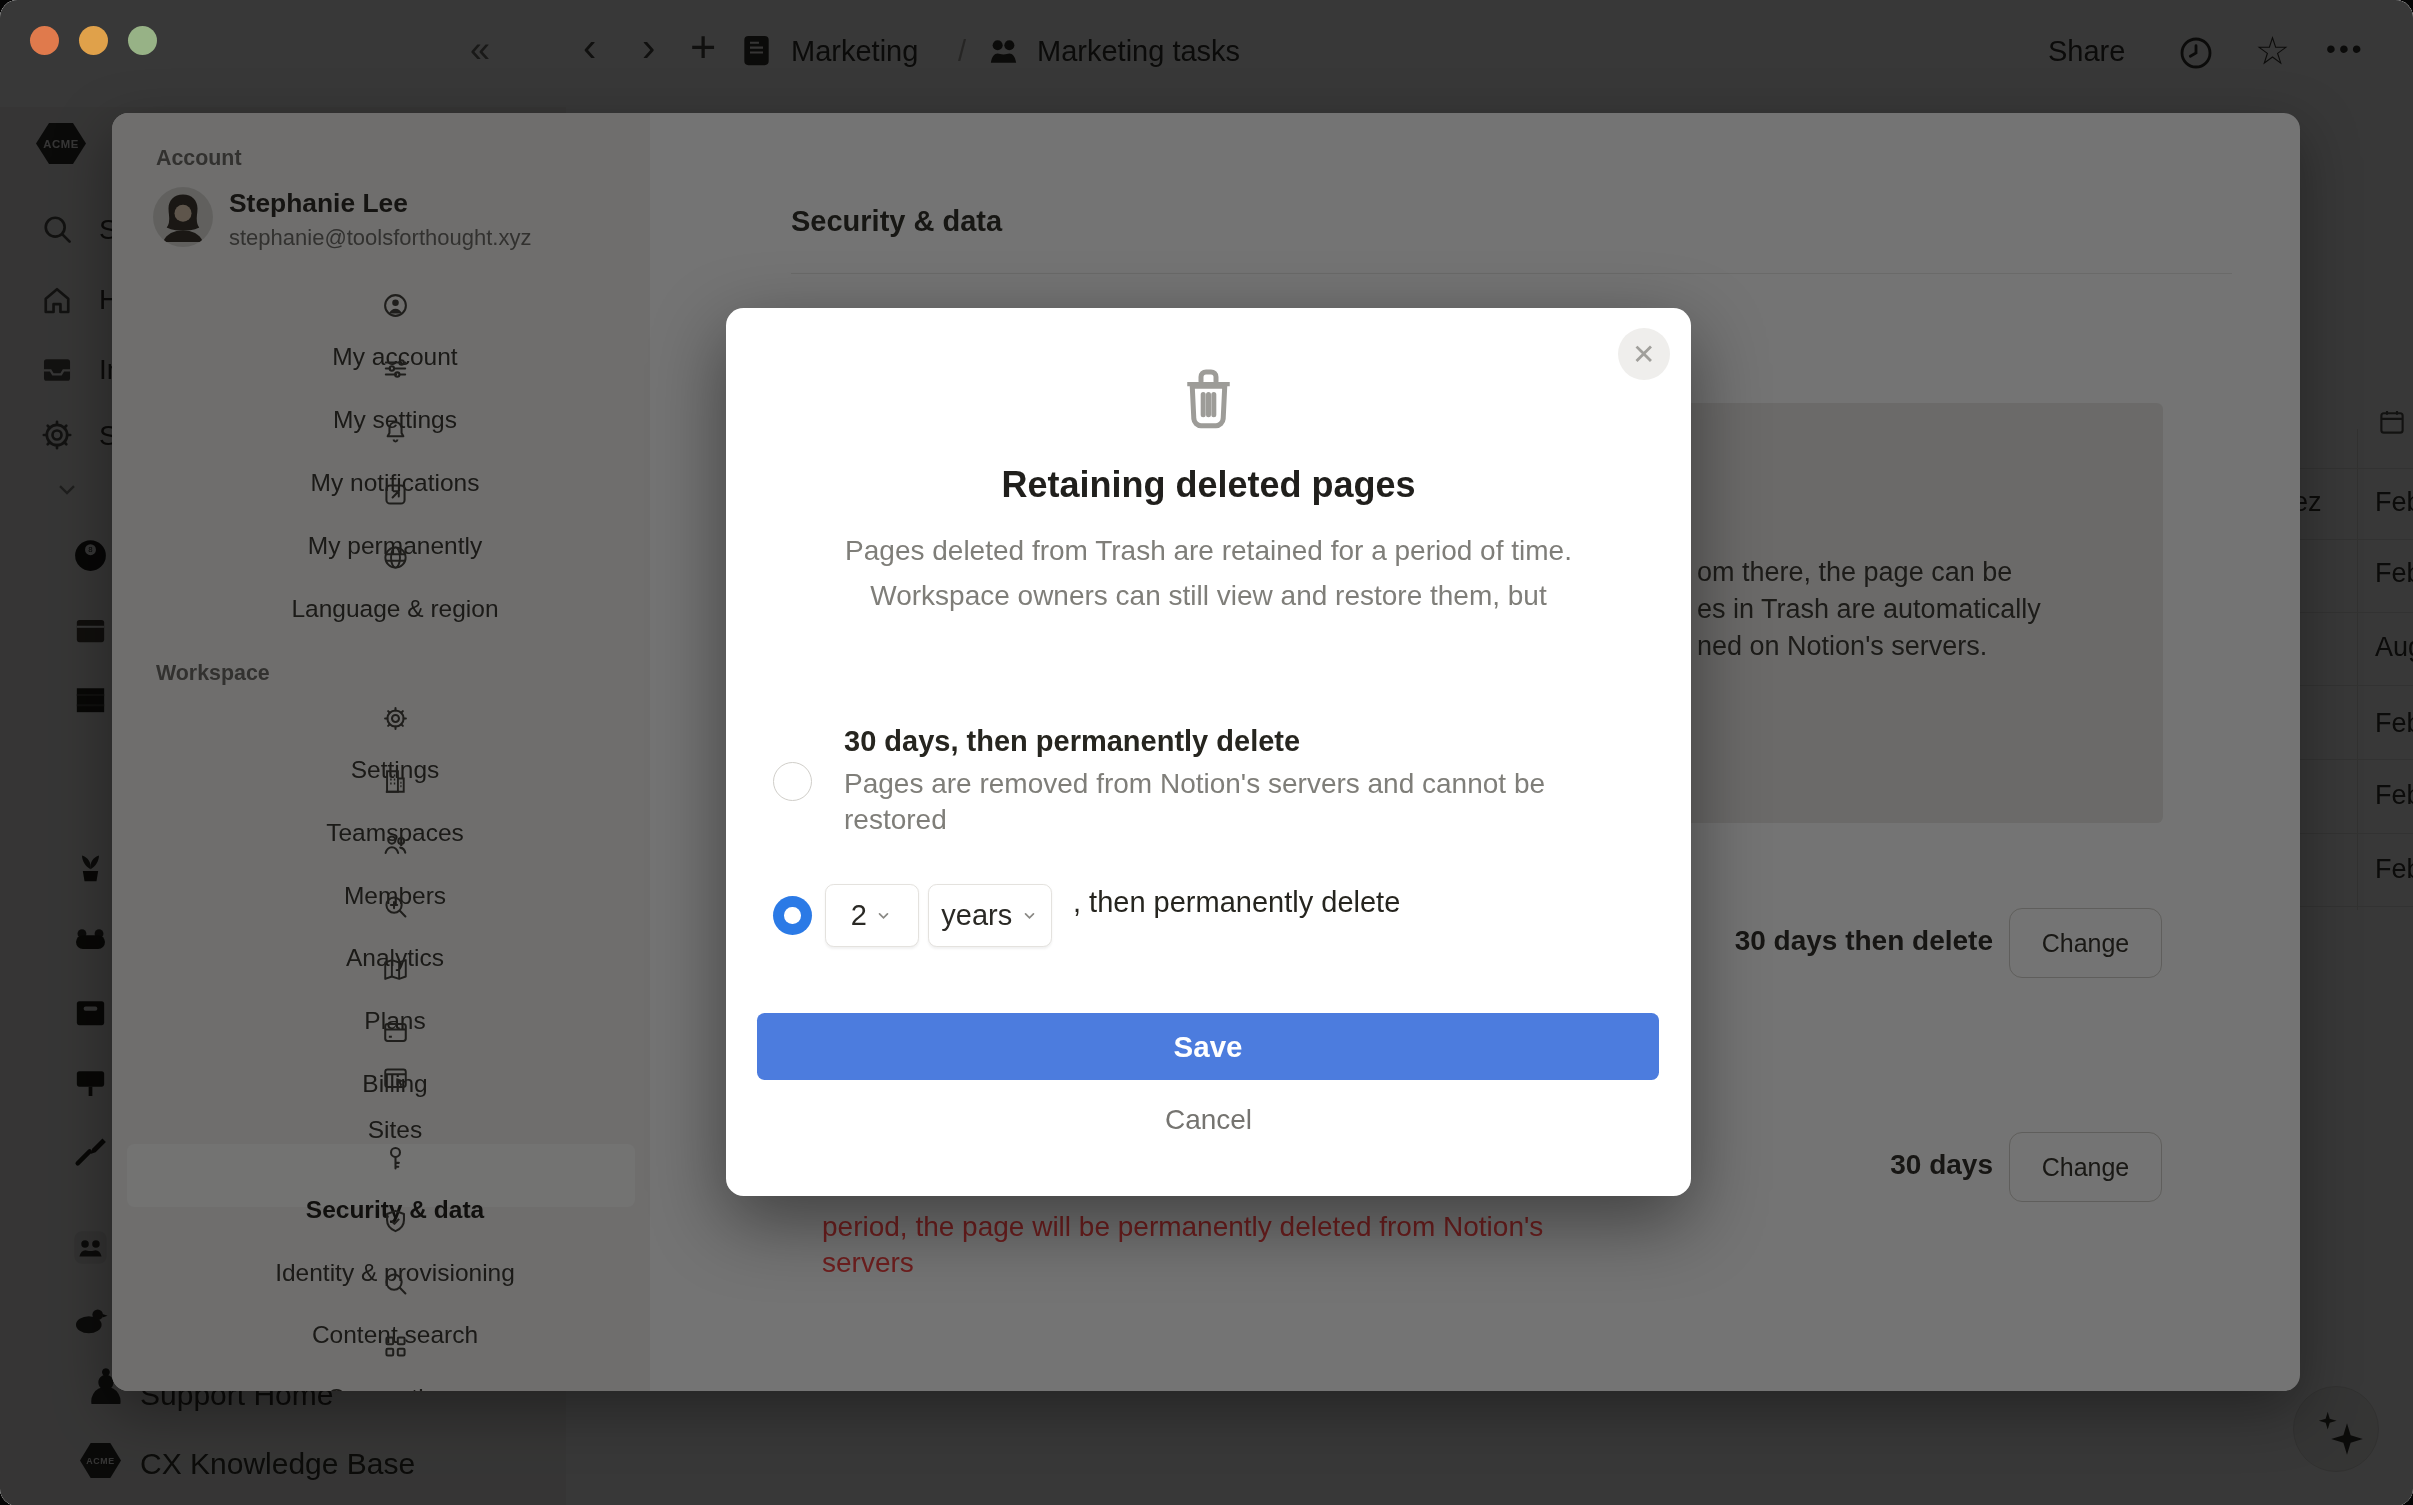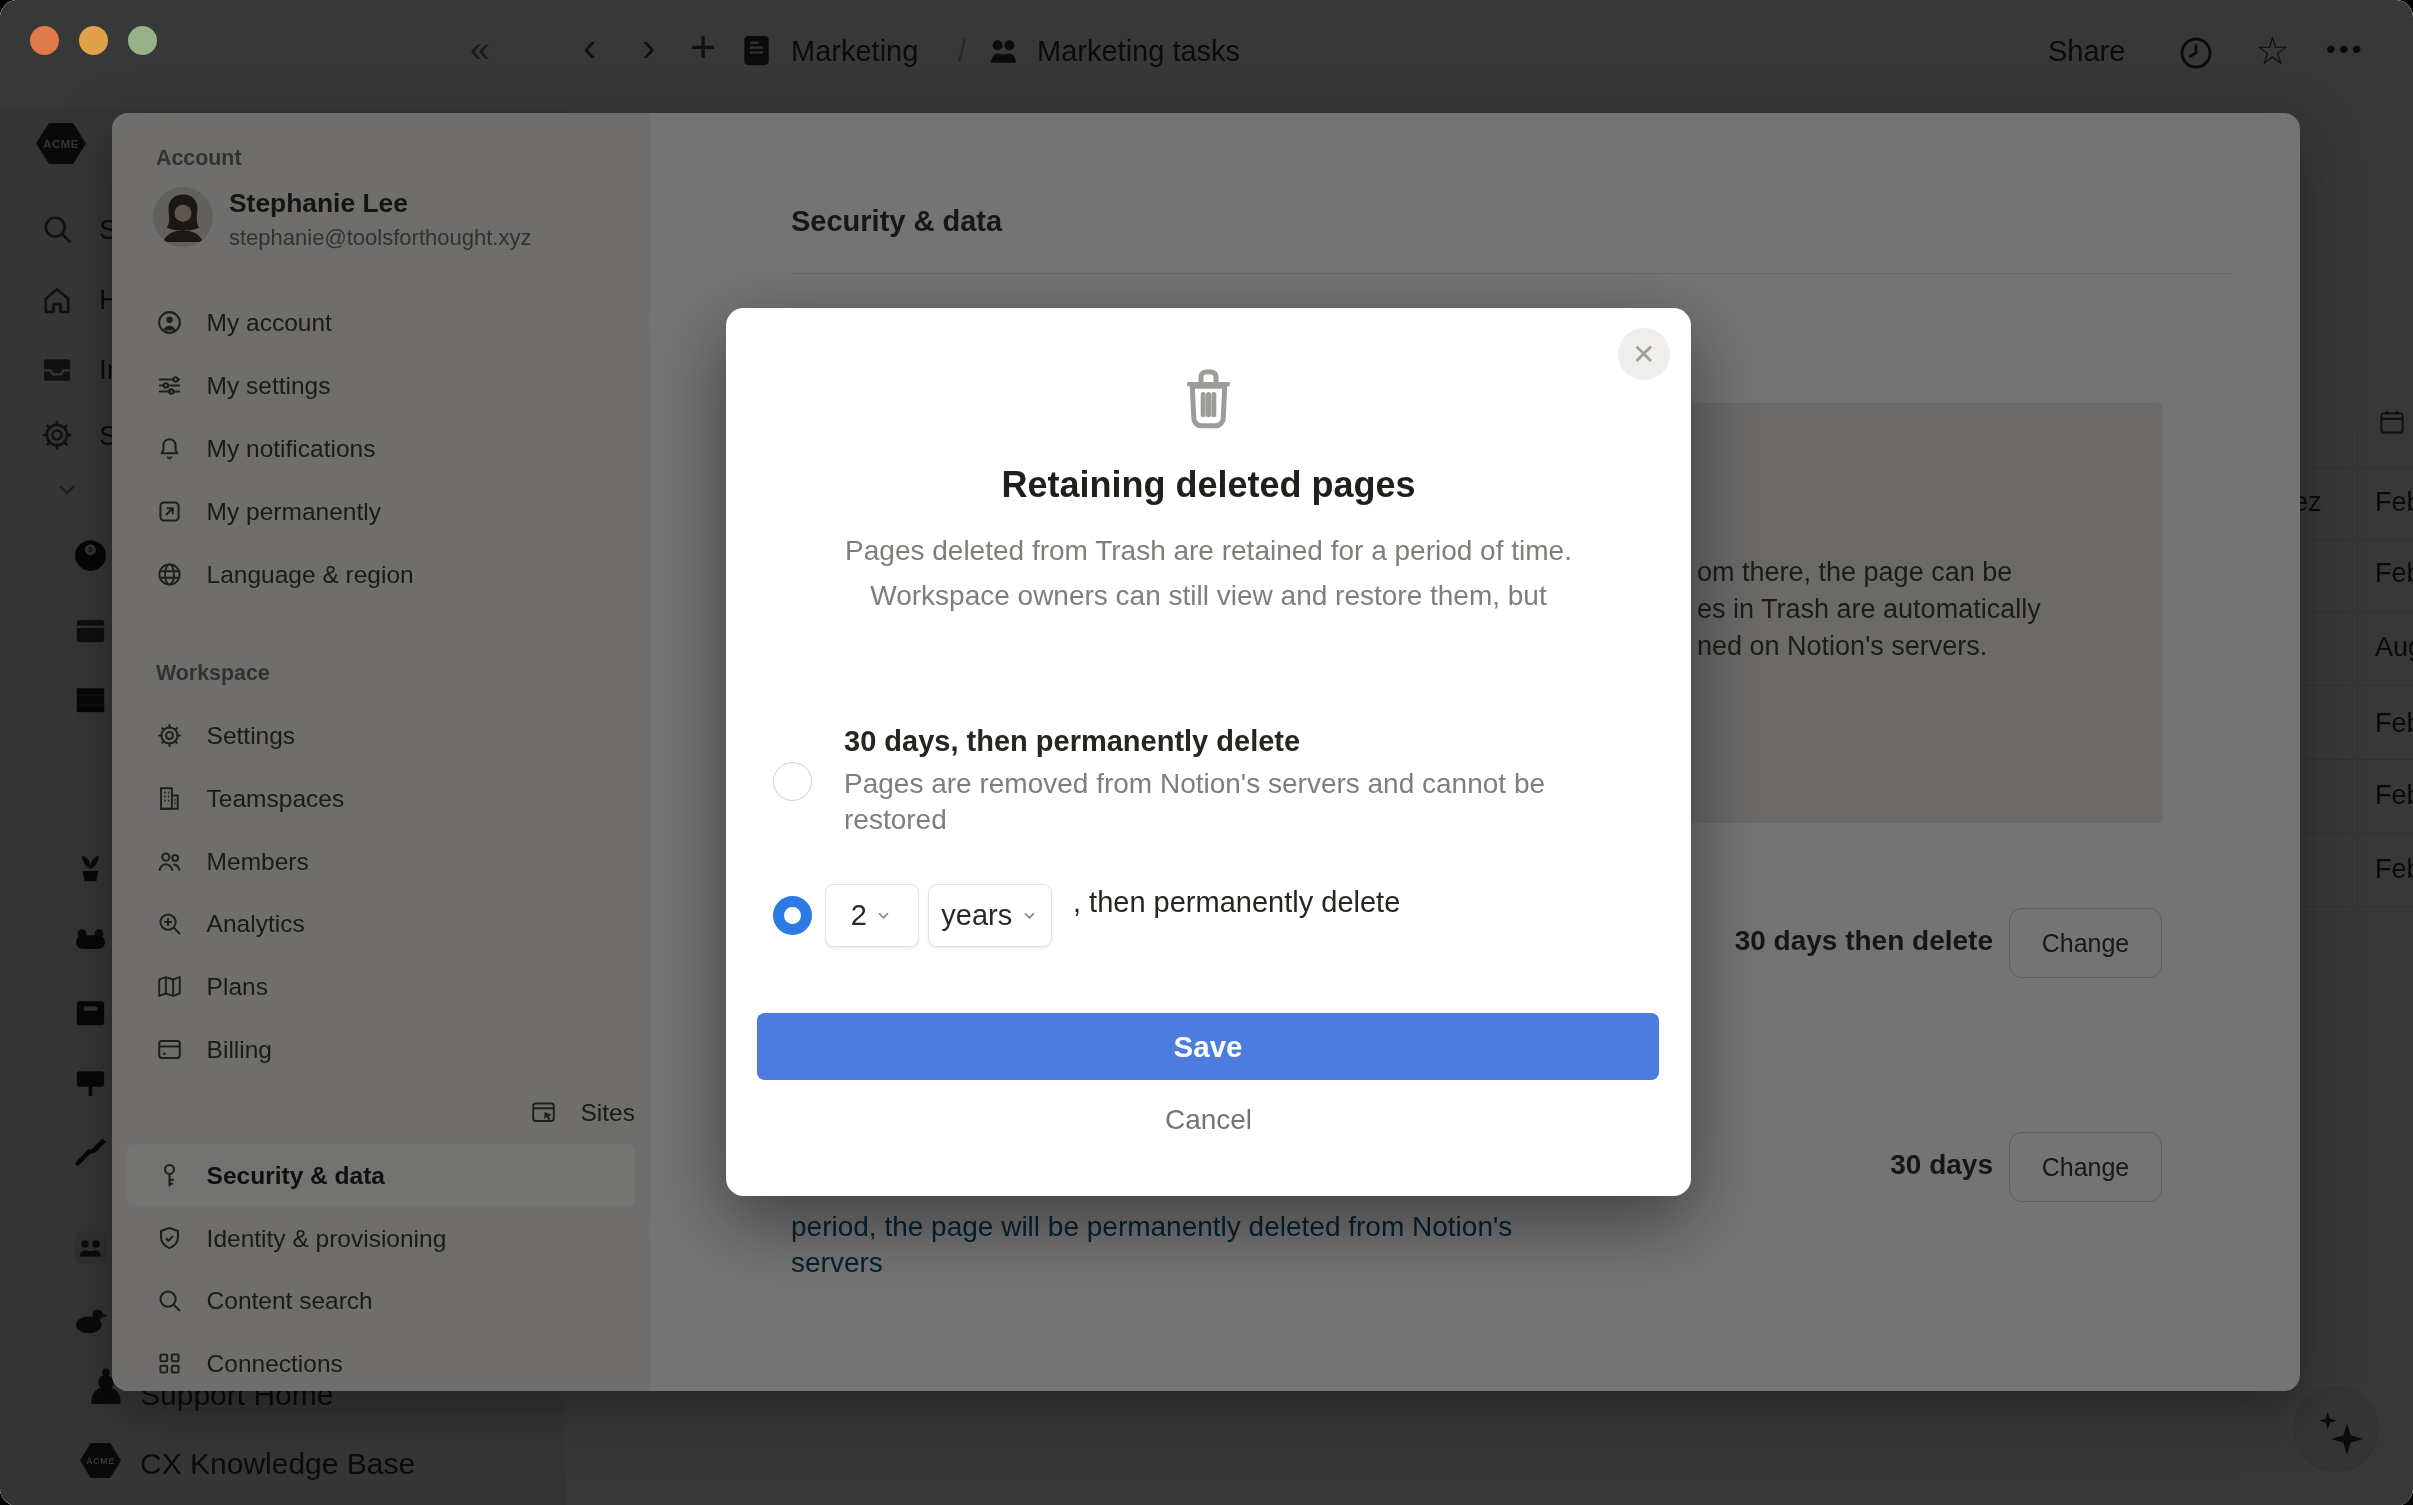--- a/index.html
+++ b/index.html
@@ -38,34 +38,34 @@
   
   .dialog{position:absolute;left:112px;top:113px;width:2188px;height:1278px;border-radius:16.3px;
     background:#fdfdfc;z-index:3;box-shadow:0 19px 57px rgba(0,0,0,0.35);overflow:hidden;}
   .dlg-side{position:absolute;left:0;top:0;width:538px;height:1278px;background:#f1f0ee;}
   .sec-label{position:absolute;left:44px;font-size:21.4px;font-weight:600;color:#6e6c68;}
   .avatar{position:absolute;left:41px;top:74px;width:60px;height:60px;border-radius:50%;background:#d4d2ce;
     display:flex;align-items:center;justify-content:center;color:#55534d;overflow:hidden;}
   .prof-name{position:absolute;left:117px;top:75px;font-size:26.4px;font-weight:600;color:#2f2d28;white-space:nowrap;}
   .prof-email{position:absolute;left:117px;top:112px;font-size:22px;color:#6e6c68;white-space:nowrap;}
   .srow{position:absolute;left:15px;width:508px;height:63px;border-radius:7.5px;display:flex;align-items:center;
-    gap:22.6px;padding-left:28px;box-sizing:border-box;color:#3b3934;}
+    gap:22.6px;padding-left:28px;box-sizing:border-box;color:#3b3934;flex-direction:column;}
   .srow .sic{width:29px;height:29px;flex:0 0 29px;color:#45433d;display:flex;}
   .srow .slab{font-size:24.5px;font-weight:500;white-space:nowrap;}
   .srow.selected{background:#fbfaf9;}
   .srow.selected .slab{font-weight:700;color:#262420;}
 
   .dlg-head{position:absolute;left:679px;top:92px;font-size:29px;font-weight:700;color:#34322d;}
   .dlg-divider{position:absolute;left:679px;top:160px;width:1441px;height:1.3px;background:#e8e7e4;}
   .callout{position:absolute;left:667px;top:290px;width:1384px;height:420px;border-radius:6.3px;background:#e9e8e5;}
   .frag{position:absolute;left:1585px;font-size:27px;color:#3f3d38;white-space:nowrap;}
   .row-label{position:absolute;right:307px;font-size:28px;font-weight:700;color:#33312c;white-space:nowrap;}
   .change-btn{position:absolute;left:1897px;width:153px;height:70px;border-radius:13px;border:1.3px solid #cfcdc8;
     box-sizing:border-box;display:flex;align-items:center;justify-content:center;font-size:25px;color:#38362f;background:transparent;}
-  .para{position:absolute;left:679px;font-size:28px;line-height:36px;color:#0c4a6e;white-space:nowrap;}
+  .para{position:absolute;left:710px;font-size:28px;line-height:36px;color:#ef4444;white-space:nowrap;}
 
   
   .modal{position:absolute;left:726px;top:308px;width:965px;height:888px;border-radius:17.6px;background:#ffffff;
     z-index:5;box-shadow:0 25px 75px rgba(0,0,0,0.45);}
   .close-btn{position:absolute;right:21.4px;top:20px;width:52px;height:52px;border-radius:50%;background:#efeeec;
     display:flex;align-items:center;justify-content:center;color:#a09f9b;font-size:28px;}
   .trash{position:absolute;left:50%;margin-left:-38px;top:52px;width:75px;height:75px;color:#9d9c98;}
   .m-title{position:absolute;left:0;top:156px;width:100%;text-align:center;font-size:36px;font-weight:700;color:#201f1c;}
   .m-desc{position:absolute;left:38px;top:220px;width:889px;text-align:center;font-size:28px;line-height:45px;color:#7f7e79;}
   .radio{position:absolute;left:47px;width:39px;height:39px;border-radius:50%;box-sizing:border-box;}

